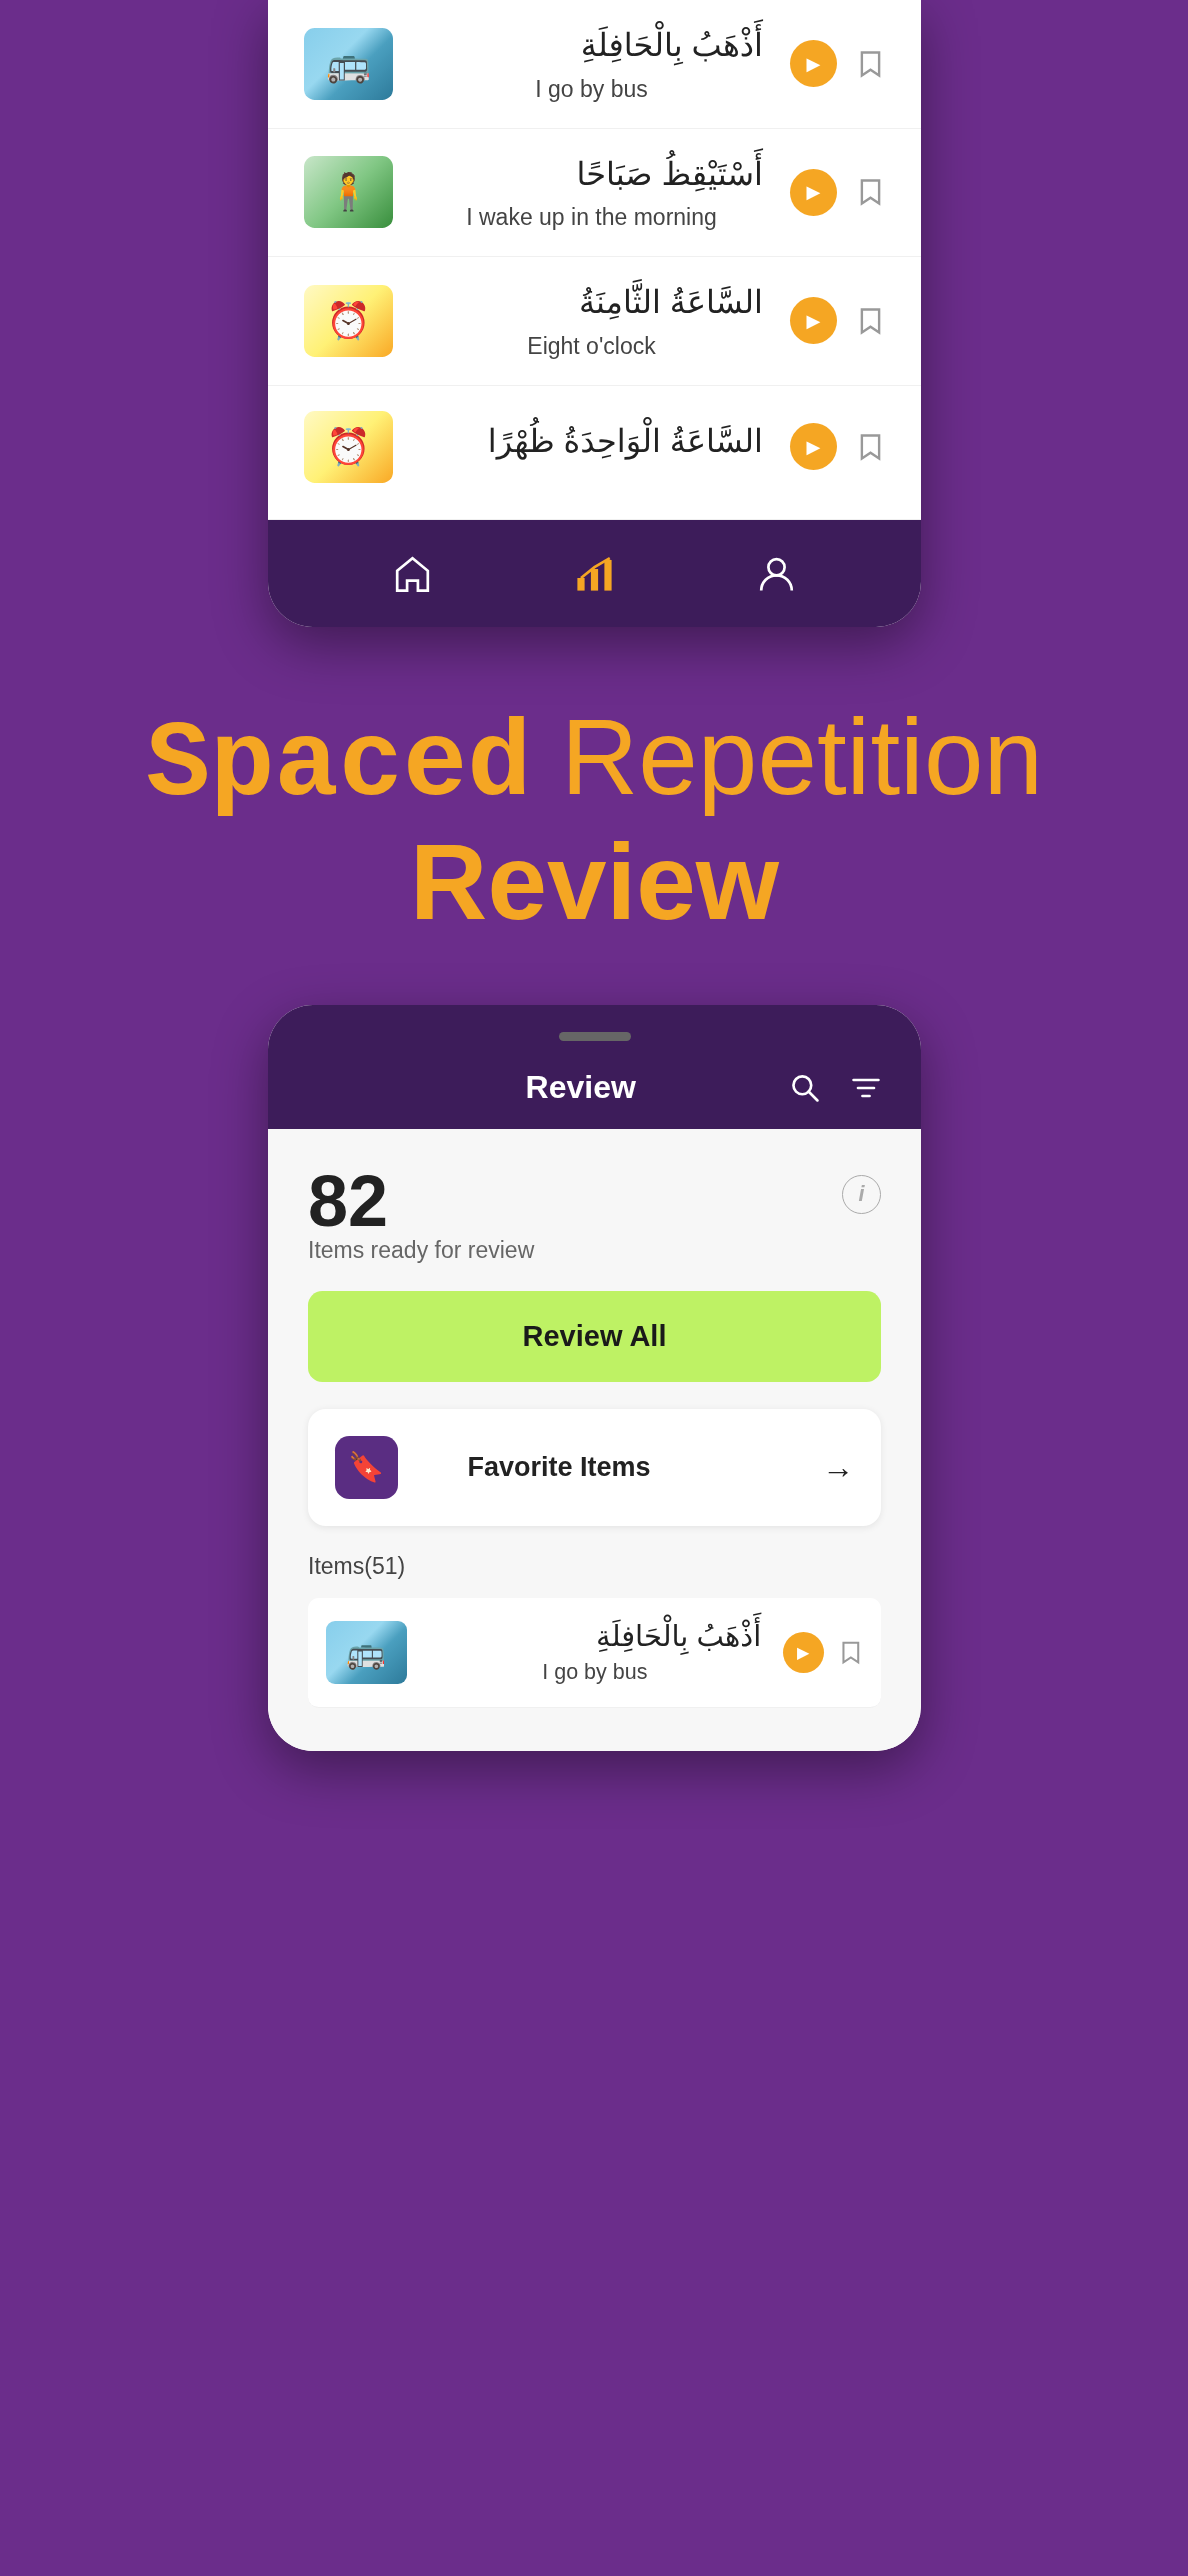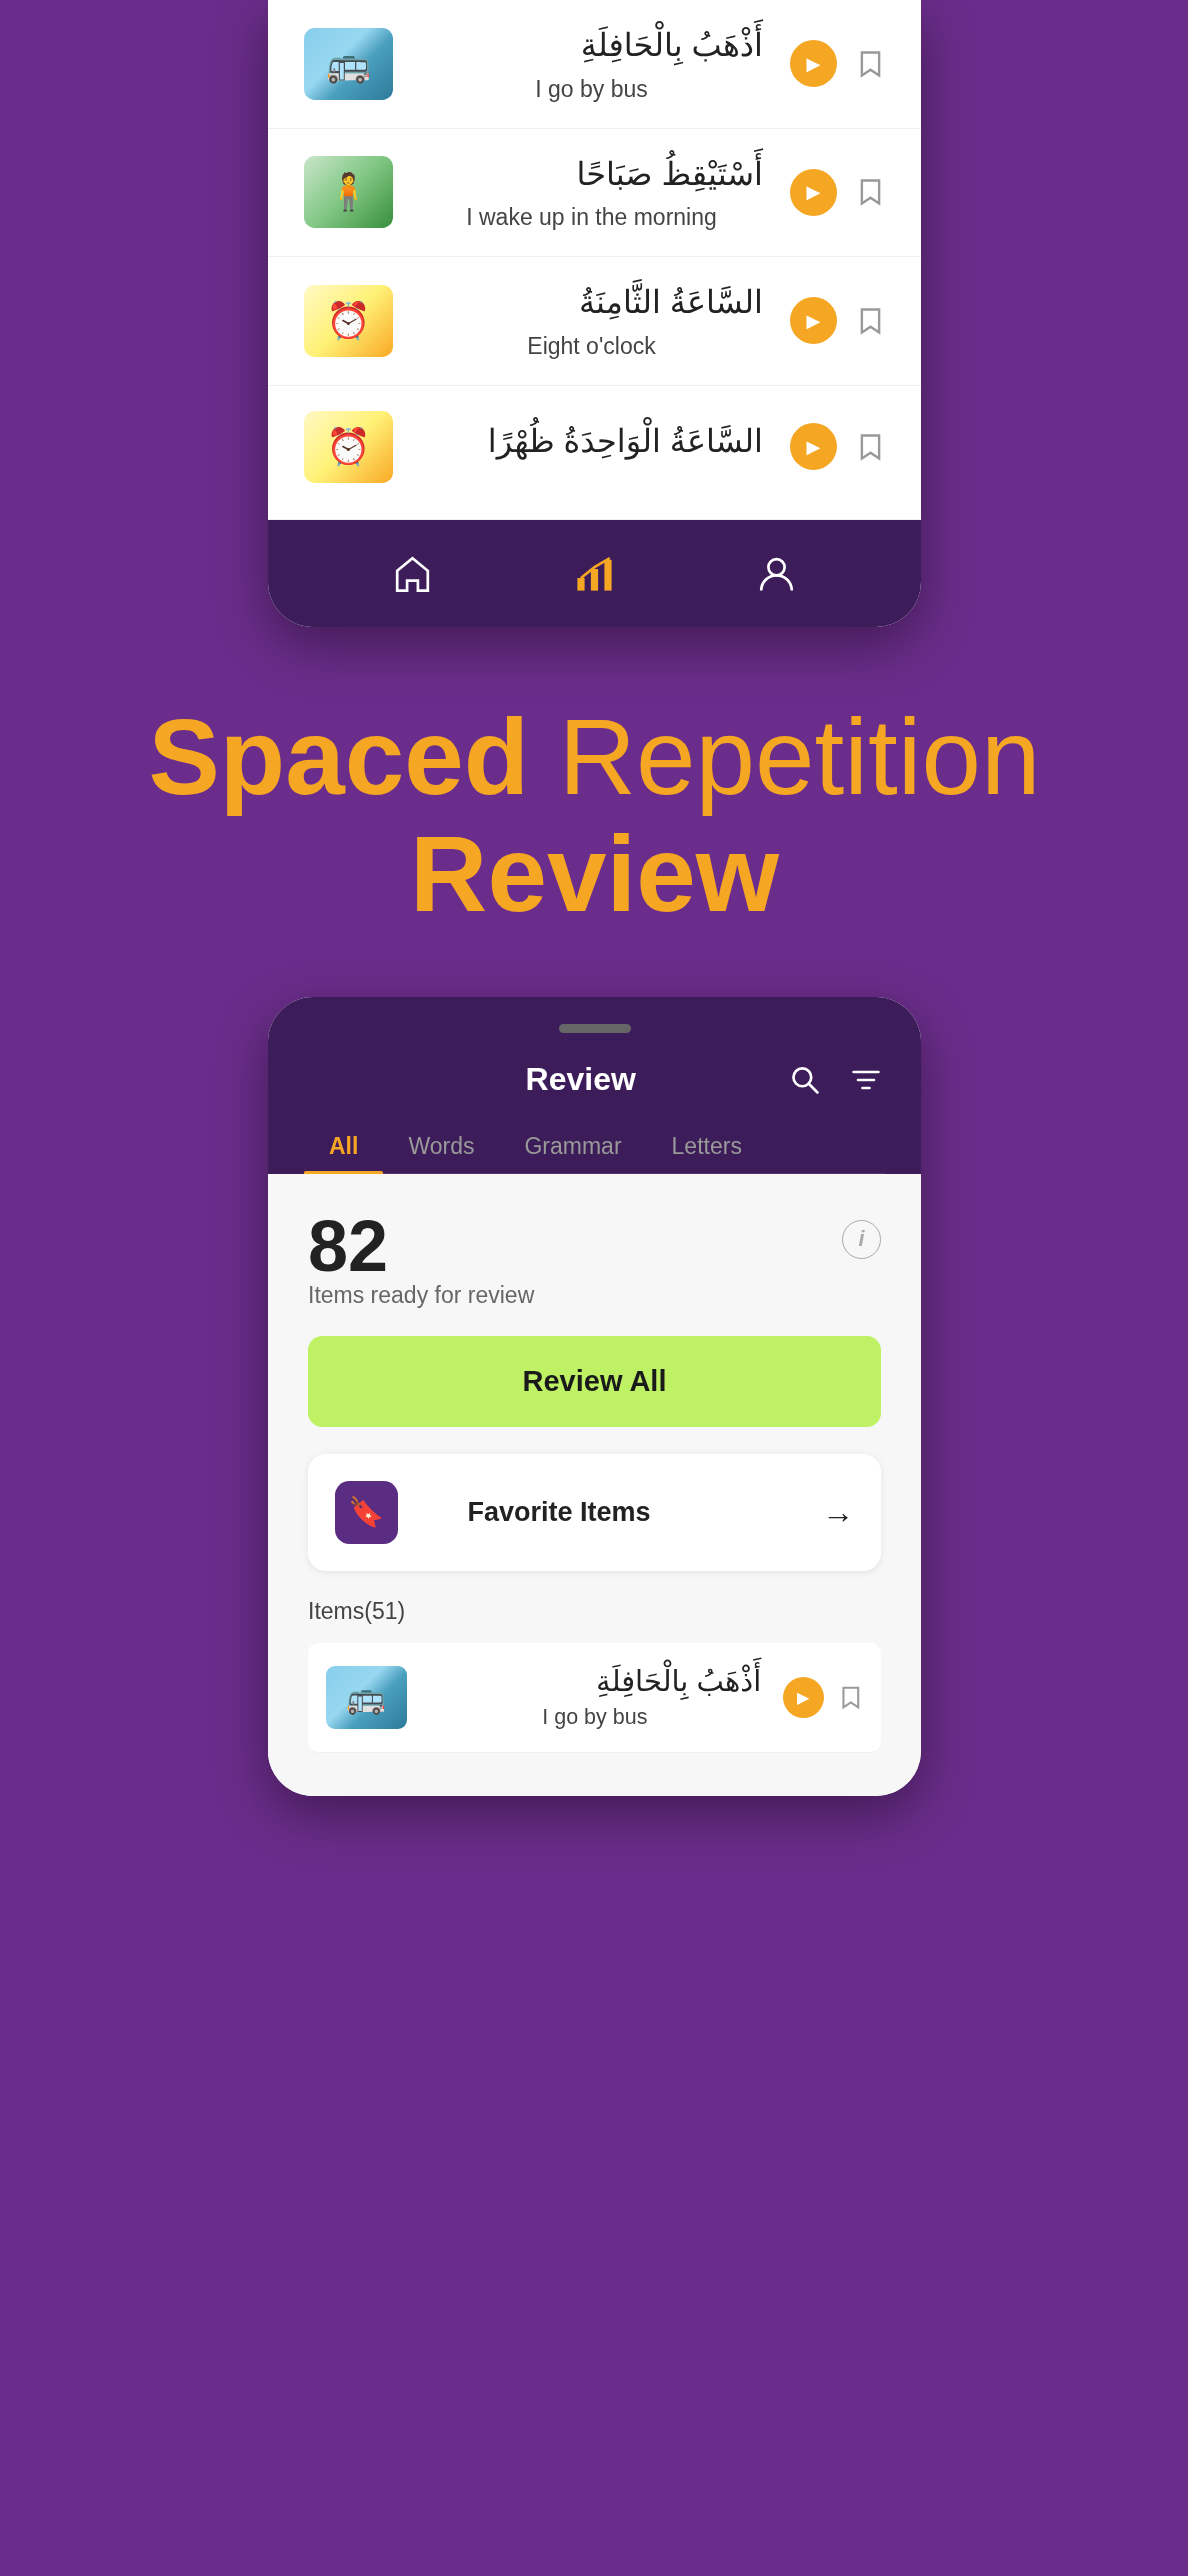--- a/index.html
+++ b/index.html
@@ -527,21 +527,21 @@
       <svg viewBox="0 0 50 50" fill="none" xmlns="http://www.w3.org/2000/svg">
         <circle cx="25" cy="18" r="9" stroke="white" stroke-width="3" fill="none"></circle>
         <path d="M8 44c0-9.4 7.6-17 17-17s17 7.6 17 17" stroke="white" stroke-width="3" fill="none"></path>
       </svg>
     </div>
   </div>
 </div>
 
 <div class="headline-section">
   <div class="headline-text">
-    <span style="font-weight:900;">Spaced</span><span style="font-weight:400;"> Repetition</span><br>
+    <span style="font-weight:900;font-family:Liberation Mono, monospace;">Spaced</span><span style="font-weight:400;"> Repetition</span><br>
     <span style="font-weight:900;">Review</span>
   </div>
 </div>
 
 <div class="bottom-phone">
 
   <div class="phone-header">
     <div class="notch-area">
       <div class="notch"></div>
     </div>
@@ -558,26 +558,20 @@
         <div class="header-icon-btn">
           <svg width="32" height="32" viewBox="0 0 36 36" fill="none">
             <line x1="4" y1="9" x2="32" y2="9" stroke="white" stroke-width="3" stroke-linecap="round"></line>
             <line x1="9" y1="18" x2="27" y2="18" stroke="white" stroke-width="3" stroke-linecap="round"></line>
             <line x1="14" y1="27" x2="22" y2="27" stroke="white" stroke-width="3" stroke-linecap="round"></line>
           </svg>
         </div>
       </div>
     </div>
 
-    <div class="tabs-row">
-      <div class="tab active">All</div>
-      <div class="tab">Words</div>
-      <div class="tab">Grammar</div>
-      <div class="tab">Letters</div>
-    </div>
   </div>
 
   <div class="review-content">
     
     <div class="review-count-row">
       <div>
         <div class="review-count">82</div>
         <div class="review-count-label">Items ready for review</div>
       </div>
       <div class="info-icon">i</div>

